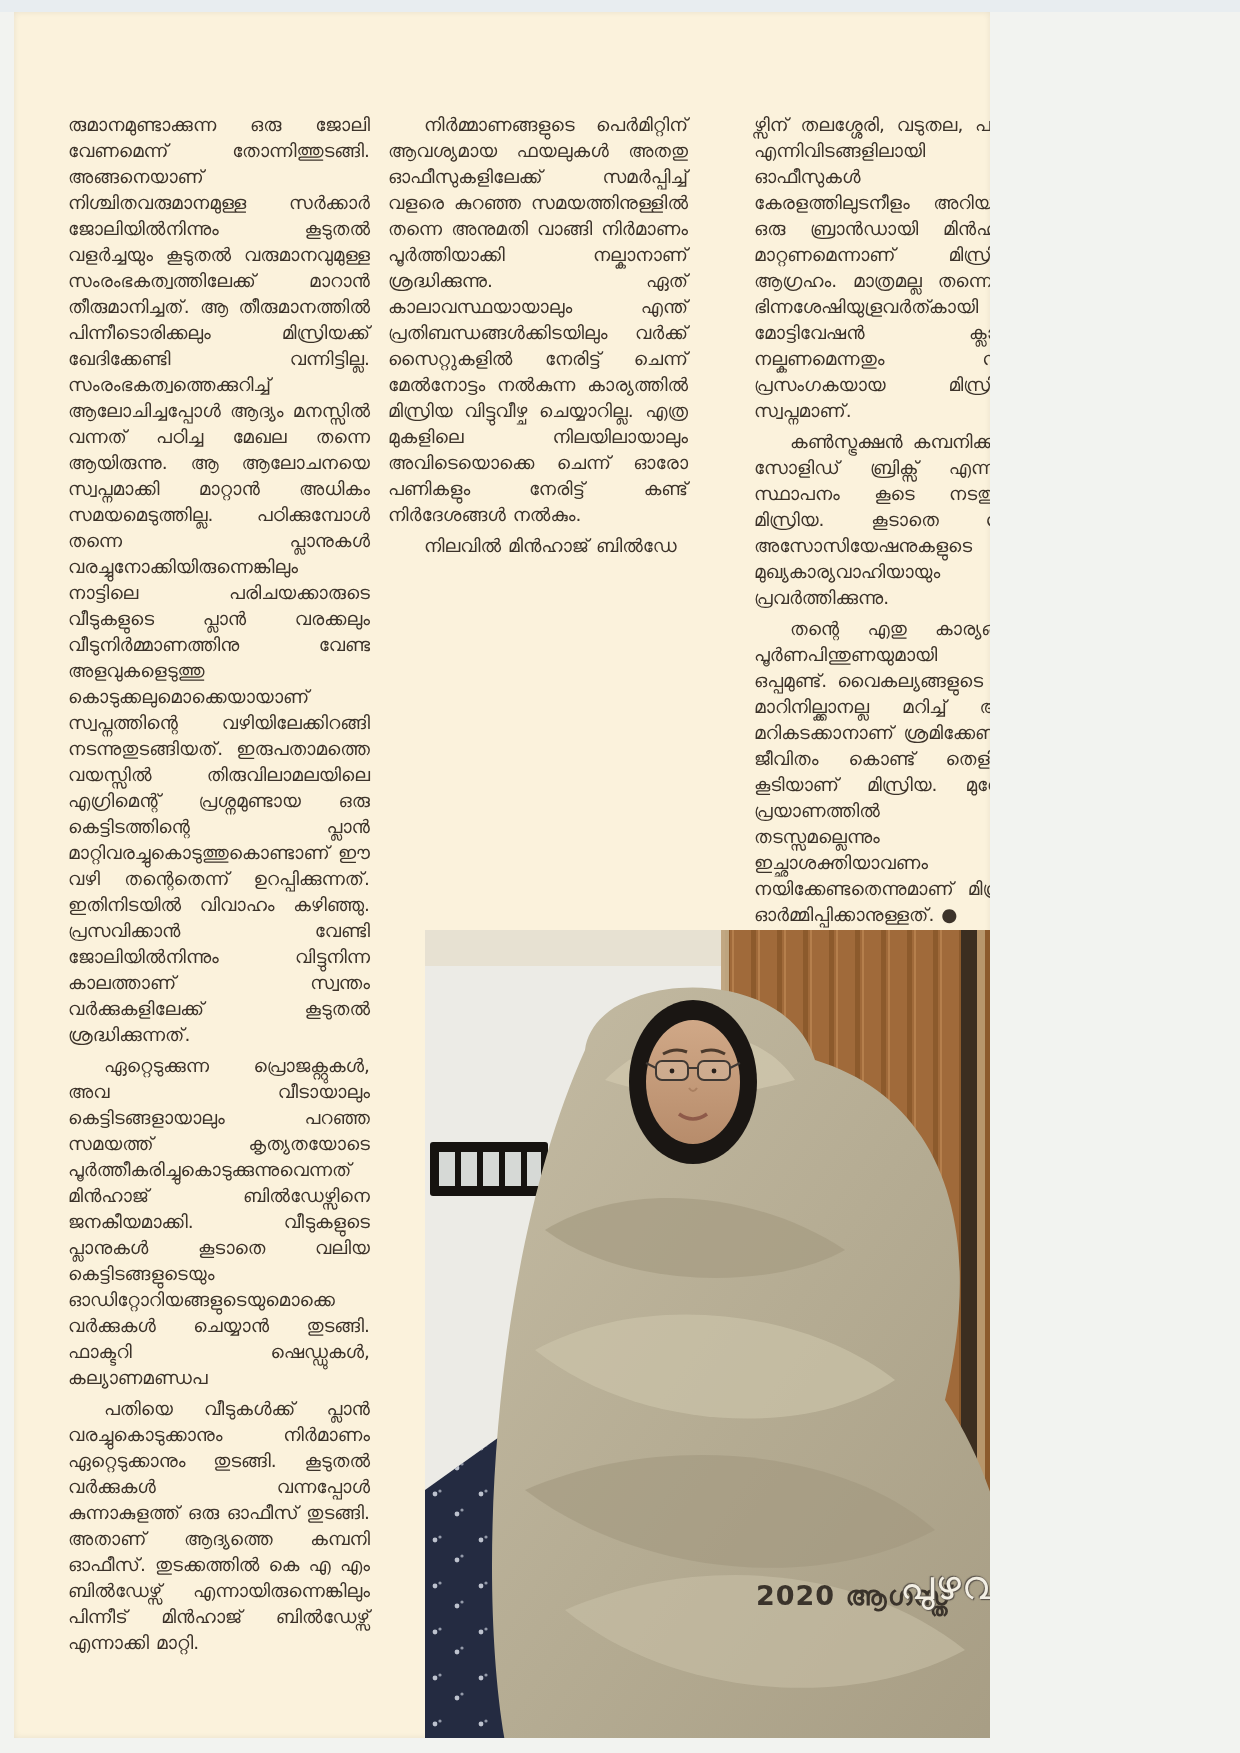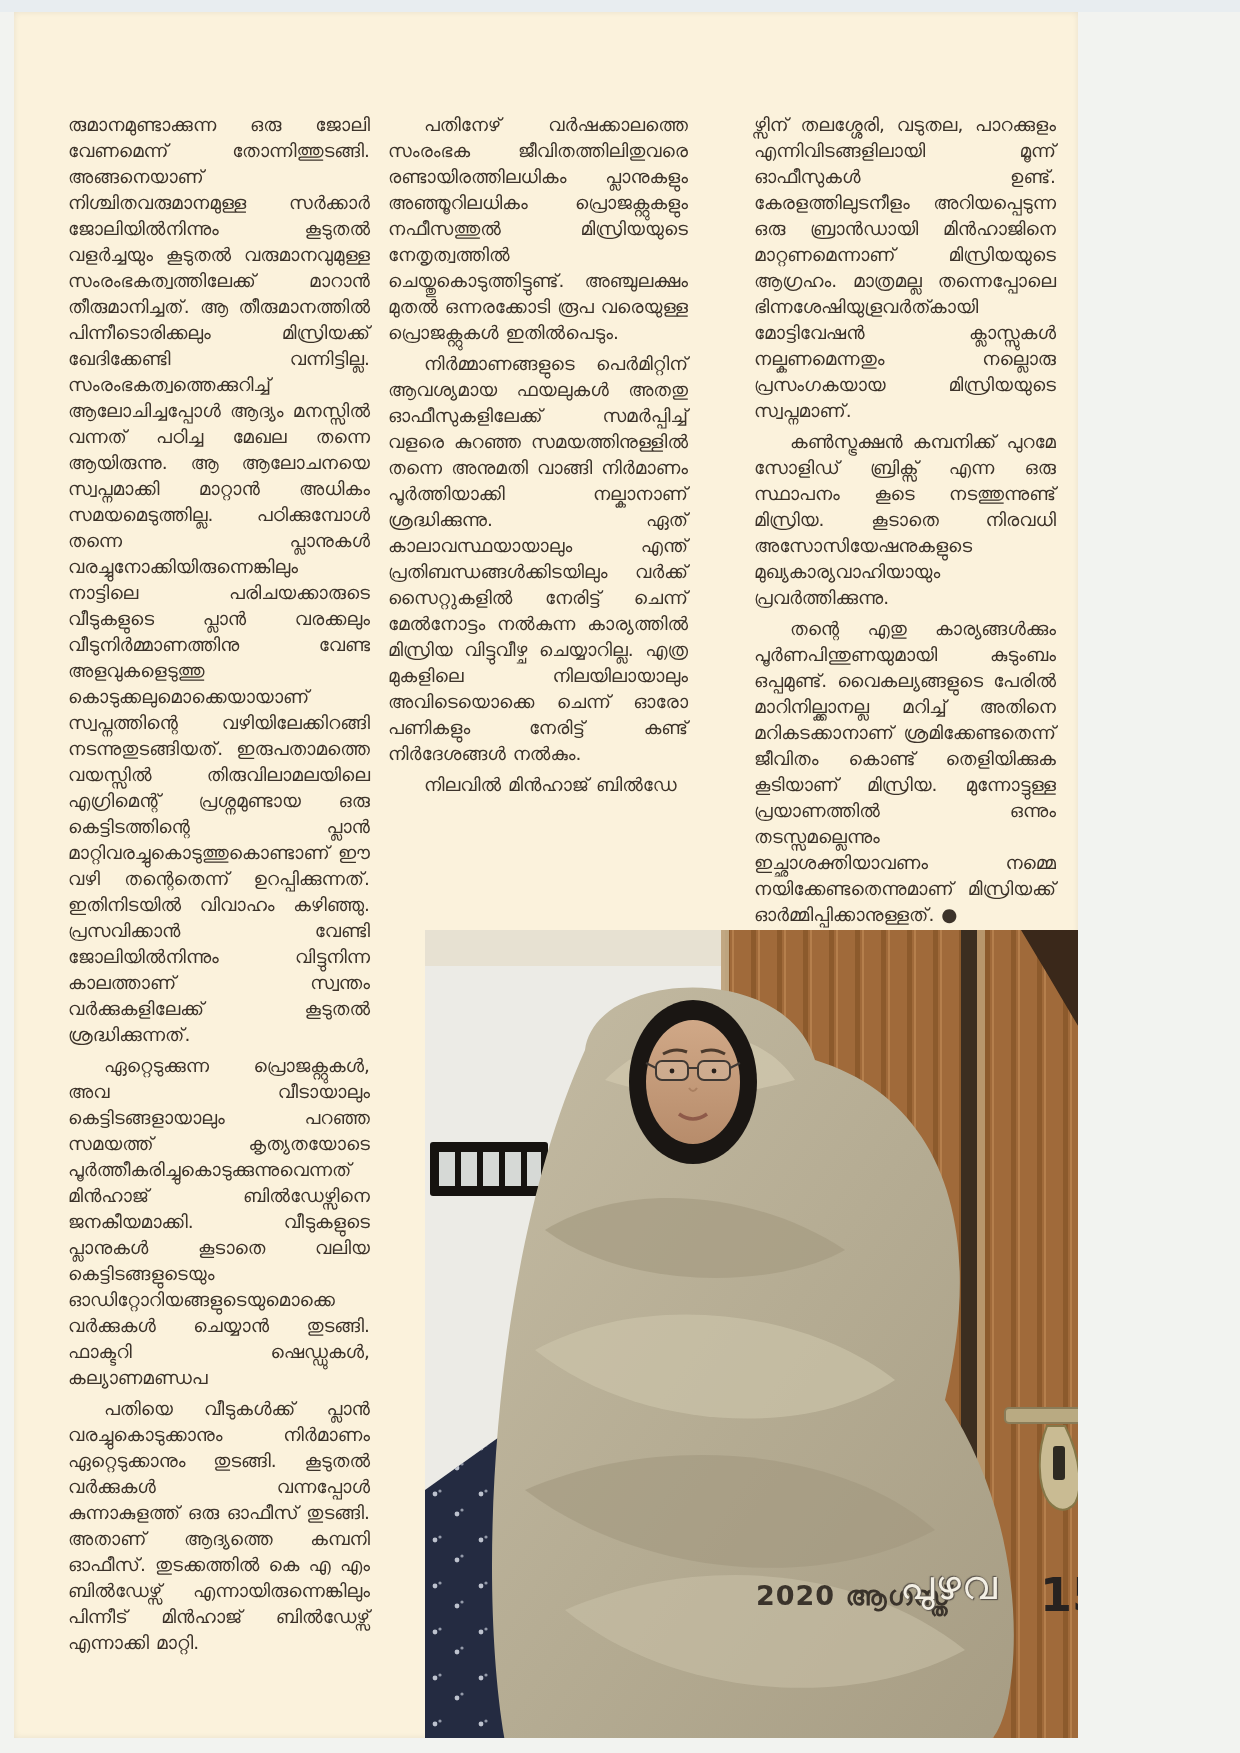--- a/index.html
+++ b/index.html
@@ -3,21 +3,21 @@
 <meta charset="utf-8">
 <style>
   html,body{margin:0;padding:0;}
   body{
     width:1240px;height:1753px;position:relative;overflow:hidden;
     background:#f2f3f0;
     font-family:"DejaVu Sans","Liberation Sans",sans-serif;
   }
   .scan-top-band{position:absolute;left:0;top:0;width:1240px;height:12px;background:#e8edf0;}
   .page{
-    position:absolute;left:14px;top:12px;width:1064px;height:1726px;
+    position:absolute;left:14px;top:12px;width:976px;height:1726px;
     background:#fbf2dc;overflow:hidden;
     box-shadow:0 0 6px rgba(0,0,0,.08) inset;
   }
   
   .col{
     position:absolute;top:100px;
     color:#3c332a;font-size:18.5px;line-height:26px;text-align:justify;
     letter-spacing:0;word-spacing:1px;
   }
   .col p{margin:0 0 5px 0;text-indent:36px;}
@@ -55,21 +55,20 @@
 
 <div class="page">
 
   <div class="col col1">
     <p class="cont">രുമാനമുണ്ടാക്കുന്ന ഒരു ജോലി വേണമെന്ന് തോന്നിത്തുടങ്ങി. അങ്ങനെയാണ് നിശ്ചിതവരുമാനമുള്ള സർക്കാർ ജോലിയിൽനിന്നും കൂടുതൽ വളർച്ചയും കൂടുതൽ വരുമാനവുമുള്ള സംരംഭകത്വത്തിലേക്ക് മാറാൻ തീരുമാനിച്ചത്. ആ തീരുമാനത്തിൽ പിന്നീടൊരിക്കലും മിസ്രിയക്ക് ഖേദിക്കേണ്ടി വന്നിട്ടില്ല. സംരംഭകത്വത്തെക്കുറിച്ച് ആലോചിച്ചപ്പോൾ ആദ്യം മനസ്സിൽ വന്നത് പഠിച്ച മേഖല തന്നെ ആയിരുന്നു. ആ ആലോചനയെ സ്വപ്നമാക്കി മാറ്റാൻ അധികം സമയമെടുത്തില്ല. പഠിക്കുമ്പോൾ തന്നെ പ്ലാനുകൾ വരച്ചുനോക്കിയിരുന്നെങ്കിലും നാട്ടിലെ പരിചയക്കാരുടെ വീടുകളുടെ പ്ലാൻ വരക്കലും വീടുനിർമ്മാണത്തിനു വേണ്ട അളവുകളെടുത്തു കൊടുക്കലുമൊക്കെയായാണ് സ്വപ്നത്തിന്റെ വഴിയിലേക്കിറങ്ങി നടന്നുതുടങ്ങിയത്. ഇരുപതാമത്തെ വയസ്സിൽ തിരുവിലാമലയിലെ എഗ്രിമെന്റ് പ്രശ്നമുണ്ടായ ഒരു കെട്ടിടത്തിന്റെ പ്ലാൻ മാറ്റിവരച്ചുകൊടുത്തുകൊണ്ടാണ് ഈ വഴി തന്റെതെന്ന് ഉറപ്പിക്കുന്നത്. ഇതിനിടയിൽ വിവാഹം കഴിഞ്ഞു. പ്രസവിക്കാൻ വേണ്ടി ജോലിയിൽനിന്നും വിട്ടുനിന്ന കാലത്താണ് സ്വന്തം വർക്കുകളിലേക്ക് കൂടുതൽ ശ്രദ്ധിക്കുന്നത്.</p>
     <p>ഏറ്റെടുക്കുന്ന പ്രൊജക്റ്റുകൾ, അവ വീടായാലും കെട്ടിടങ്ങളായാലും പറഞ്ഞ സമയത്ത് കൃത്യതയോടെ പൂർത്തീകരിച്ചുകൊടുക്കുന്നുവെന്നത് മിൻഹാജ് ബിൽഡേഴ്സിനെ ജനകീയമാക്കി. വീടുകളുടെ പ്ലാനുകൾ കൂടാതെ വലിയ കെട്ടിടങ്ങളുടെയും ഓഡിറ്റോറിയങ്ങളുടെയുമൊക്കെ വർക്കുകൾ ചെയ്യാൻ തുടങ്ങി. ഫാക്ടറി ഷെഡ്ഡുകൾ, കല്യാണമണ്ഡപ</p>
     <p>പതിയെ വീടുകൾക്ക് പ്ലാൻ വരച്ചുകൊടുക്കാനും നിർമാണം ഏറ്റെടുക്കാനും തുടങ്ങി. കൂടുതൽ വർക്കുകൾ വന്നപ്പോൾ കുന്നാകുളത്ത് ഒരു ഓഫീസ് തുടങ്ങി. അതാണ് ആദ്യത്തെ കമ്പനി ഓഫീസ്. തുടക്കത്തിൽ കെ എ എം ബിൽഡേഴ്സ് എന്നായിരുന്നെങ്കിലും പിന്നീട് മിൻഹാജ് ബിൽഡേഴ്സ് എന്നാക്കി മാറ്റി.</p>
   </div>
 
   <div class="col col2">
-    <p>പതിനേഴ് വർഷക്കാലത്തെ സംരംഭക ജീവിതത്തിലിതുവരെ രണ്ടായിരത്തിലധികം പ്ലാനുകളും അഞ്ഞൂറിലധികം പ്രൊജക്റ്റുകളും നഫീസത്തുൽ മിസ്രിയയുടെ നേതൃത്വത്തിൽ ചെയ്തുകൊടുത്തിട്ടുണ്ട്. അഞ്ചുലക്ഷം മുതൽ ഒന്നരക്കോടി രൂപ വരെയുള്ള പ്രൊജക്റ്റുകൾ ഇതിൽപെടും.</p>
     <p>നിർമ്മാണങ്ങളുടെ പെർമിറ്റിന് ആവശ്യമായ ഫയലുകൾ അതതു ഓഫീസുകളിലേക്ക് സമർപ്പിച്ച് വളരെ കുറഞ്ഞ സമയത്തിനുള്ളിൽ തന്നെ അനുമതി വാങ്ങി നിർമാണം പൂർത്തിയാക്കി നല്കാനാണ് ശ്രദ്ധിക്കുന്നു. ഏത് കാലാവസ്ഥയായാലും എന്ത് പ്രതിബന്ധങ്ങൾക്കിടയിലും വർക്ക് സൈറ്റുകളിൽ നേരിട്ട് ചെന്ന് മേൽനോട്ടം നൽകുന്ന കാര്യത്തിൽ മിസ്രിയ വിട്ടുവീഴ്ച ചെയ്യാറില്ല. എത്ര മുകളിലെ നിലയിലായാലും അവിടെയൊക്കെ ചെന്ന് ഓരോ പണികളും നേരിട്ട് കണ്ട് നിർദേശങ്ങൾ നൽകും.</p>
     <p class="endline">നിലവിൽ മിൻഹാജ് ബിൽഡേ</p>
   </div>
 
   <div class="col col3">
     <p class="cont">ഴ്സിന് തലശ്ശേരി, വടുതല, പാറക്കുളം എന്നിവിടങ്ങളിലായി മൂന്ന് ഓഫീസുകൾ ഉണ്ട്. കേരളത്തിലുടനീളം അറിയപ്പെടുന്ന ഒരു ബ്രാൻഡായി മിൻഹാജിനെ മാറ്റണമെന്നാണ് മിസ്രിയയുടെ ആഗ്രഹം. മാത്രമല്ല തന്നെപ്പോലെ ഭിന്നശേഷിയുള്രവർത്കായി മോട്ടിവേഷൻ ക്ലാസ്സുകൾ നല്കണമെന്നതും നല്ലൊരു പ്രസംഗകയായ മിസ്രിയയുടെ സ്വപ്നമാണ്.</p>
     <p>കൺസ്ട്രക്ഷൻ കമ്പനിക്ക് പുറമേ സോളിഡ് ബ്രിക്സ് എന്ന ഒരു സ്ഥാപനം കൂടെ നടത്തുന്നുണ്ട് മിസ്രിയ. കൂടാതെ നിരവധി അസോസിയേഷനുകളുടെ മുഖ്യകാര്യവാഹിയായും പ്രവർത്തിക്കുന്നു.</p>
     <p>തന്റെ എതു കാര്യങ്ങൾക്കും പൂർണപിന്തുണയുമായി കുടുംബം ഒപ്പമുണ്ട്. വൈകല്യങ്ങളുടെ പേരിൽ മാറിനില്ക്കാനല്ല മറിച്ച് അതിനെ മറികടക്കാനാണ് ശ്രമിക്കേണ്ടതെന്ന് ജീവിതം കൊണ്ട് തെളിയിക്കുക കൂടിയാണ് മിസ്രിയ. മുന്നോട്ടുള്ള പ്രയാണത്തിൽ ഒന്നും തടസ്സമല്ലെന്നും ഇച്ഛാശക്തിയാവണം നമ്മെ നയിക്കേണ്ടതെന്നുമാണ് മിസ്രിയക്ക് ഓർമ്മിപ്പിക്കാനുള്ളത്.   ●</p>
   </div>
 

